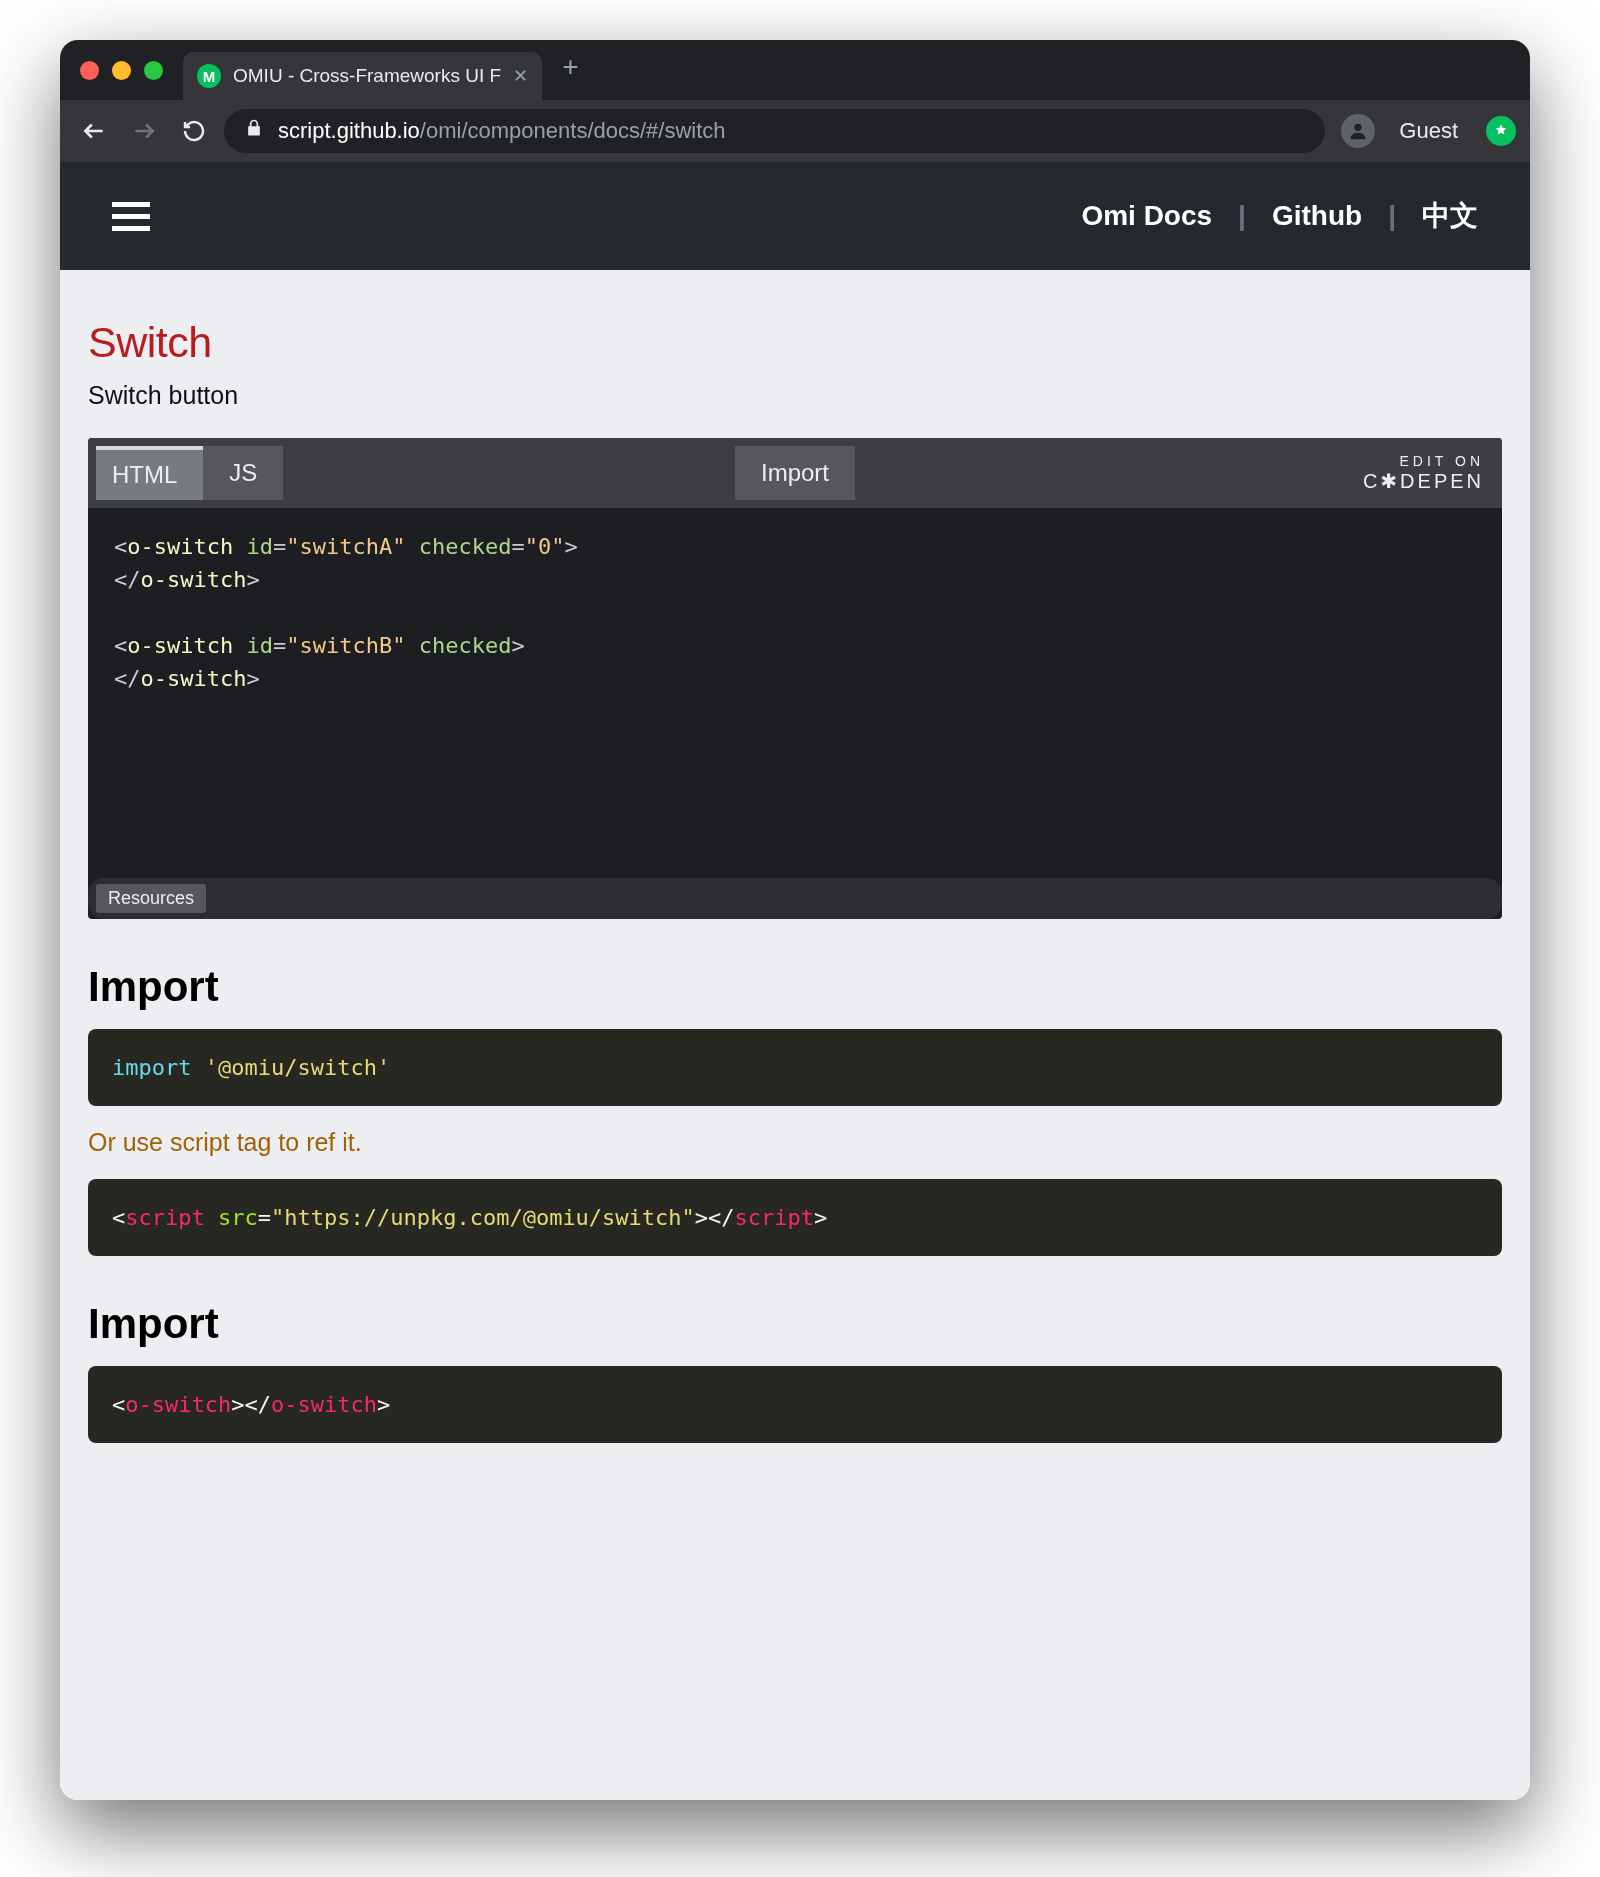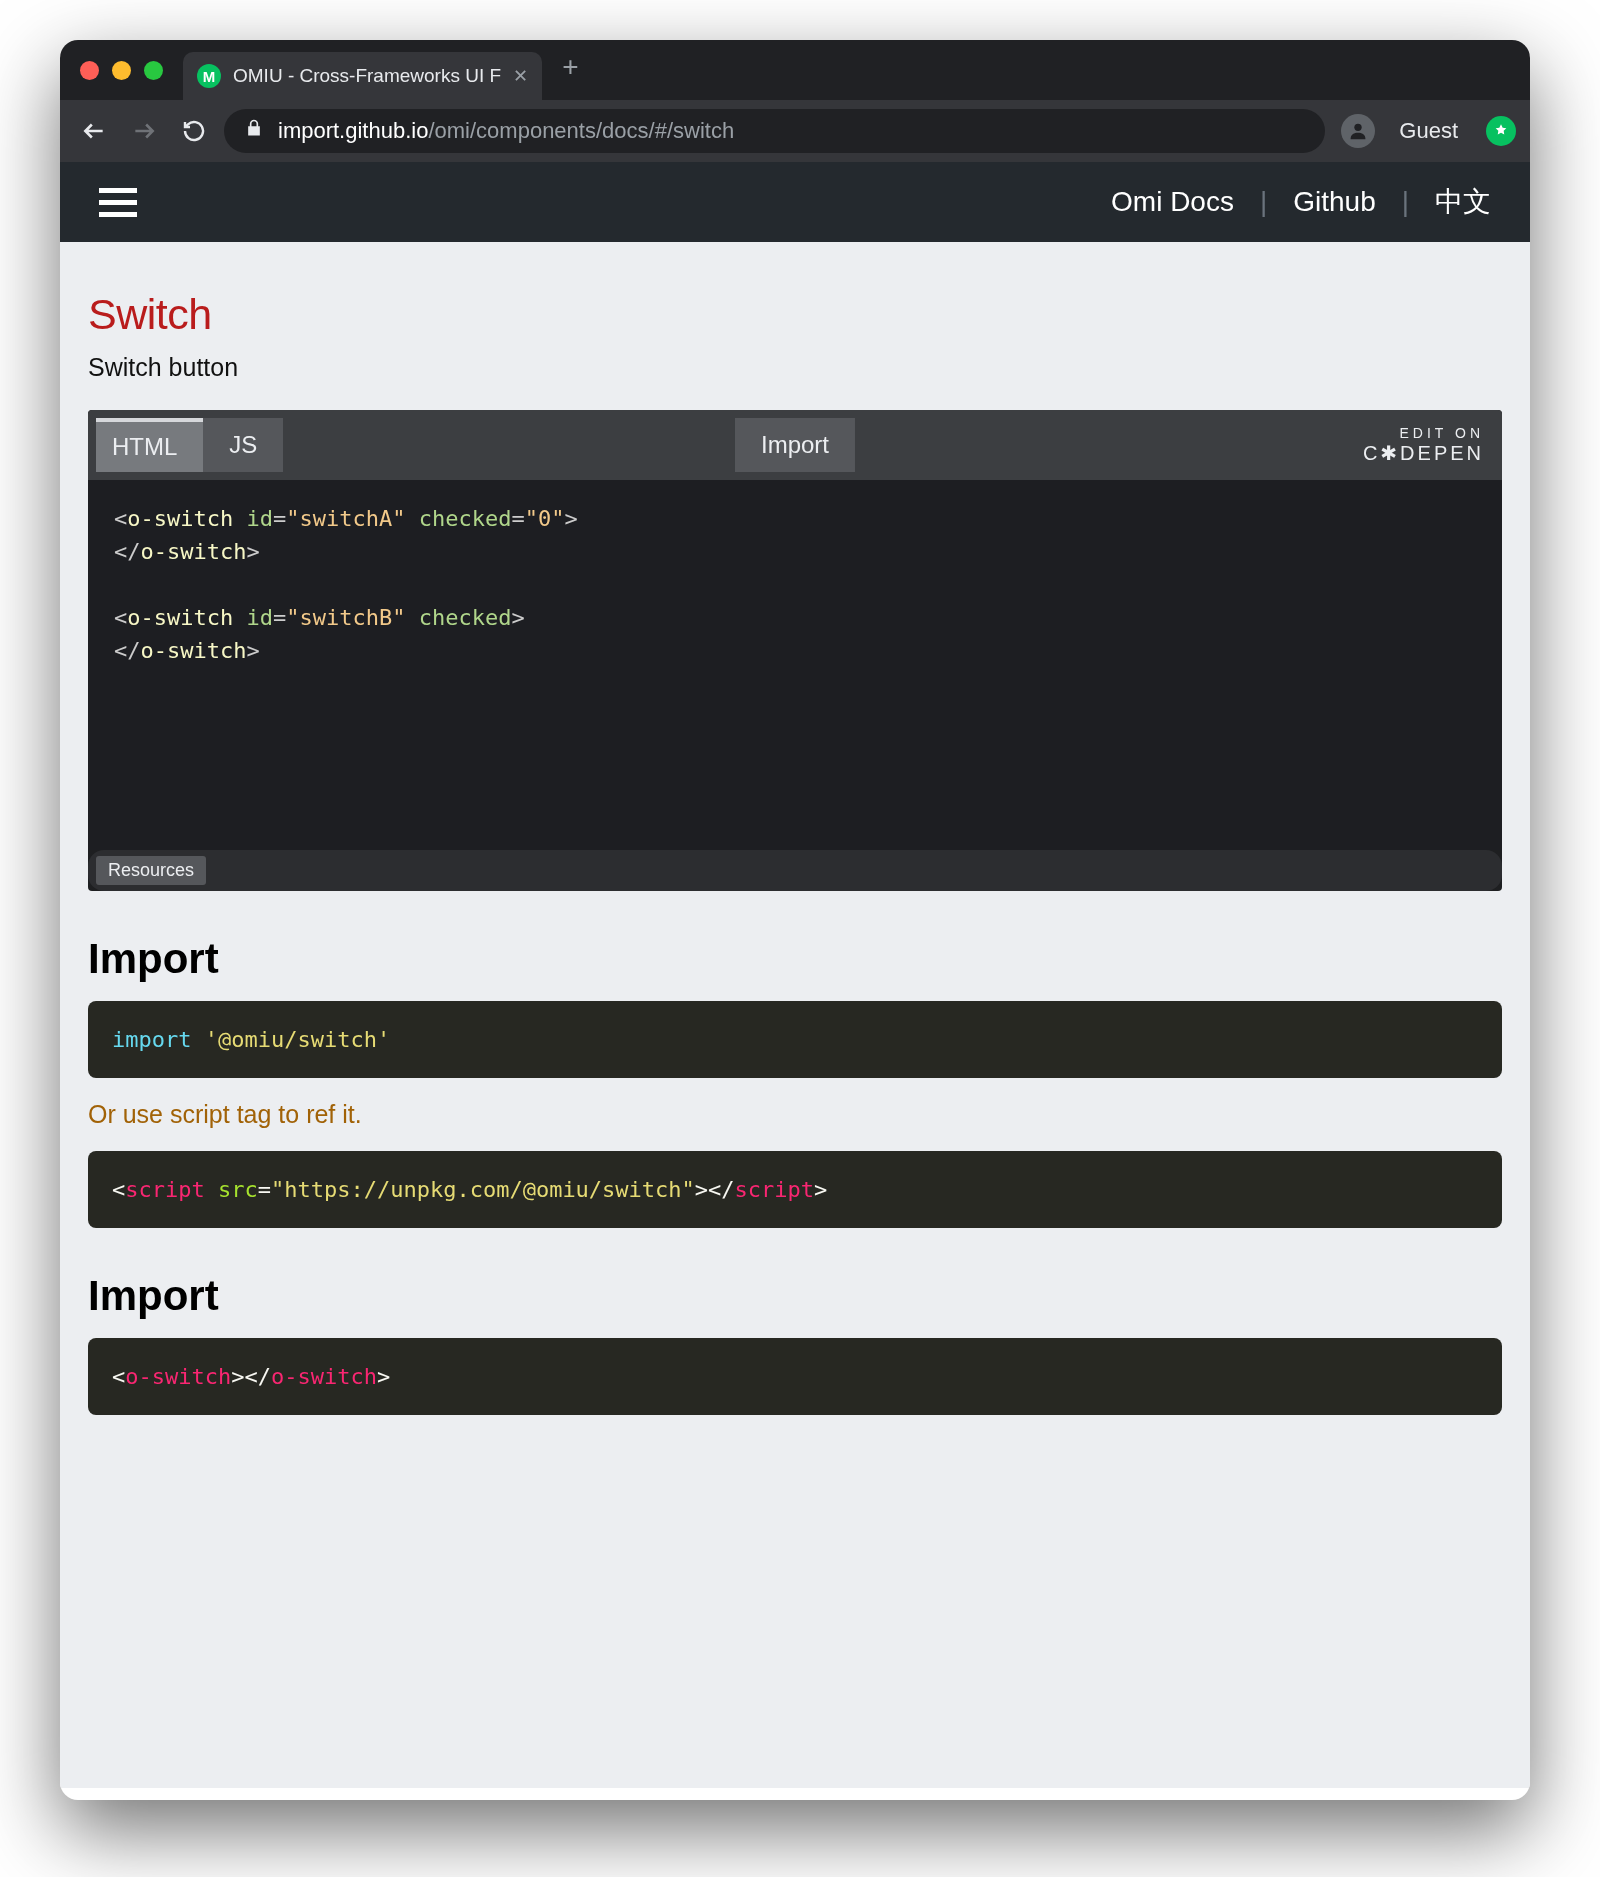--- a/index.html
+++ b/index.html
@@ -115,27 +115,28 @@
   }
   .ext-badge {
     width: 30px; height:30px; border-radius:50%;
     background:#07c160;
     display:flex; align-items:center; justify-content:center;
     margin-left:12px;
   }
 
   
   .app-header {
-    height: 80px;
+    height: 108px;
     background:#24292e;
     display:flex;
     align-items:center;
     justify-content:space-between;
-    padding: 0 39px;
+    padding: 0 52px;
     color:#fff;
+    font-weight:bold;
   }
   .hamburger {
     display:flex; flex-direction:column; gap:7px;
   }
   .hamburger span {
     width: 38px; height: 5px; background:#fff; display:block;
   }
   .header-links {
     display:flex; align-items:center; gap:26px;
     font-size: 28px;
@@ -293,21 +294,21 @@
           <path d="M3 3v5h5"></path>
         </svg>
     </div>
     <div class="omnibox">
       <span class="lock">
         <svg width="20" height="20" viewBox="0 0 24 24" fill="#e8eaed">
             <path d="M17 10V7a5 5 0 0 0-10 0v3H5v11h14V10h-2zm-8-3a3 3 0 1 1 6 0v3H9V7z"></path>
           </svg>
       </span>
       <span>
-        <span class="url-host">import.github.io</span><span class="url-path">/omi/components/docs/#/switch</span>
+        <span class="url-host">script.github.io</span><span class="url-path">/omi/components/docs/#/switch</span>
       </span>
     </div>
     <div class="guest-pill">
       <span class="guest-avatar">
         <svg width="22" height="22" viewBox="0 0 24 24" fill="#202124">
             <circle cx="12" cy="8" r="4"></circle>
             <path d="M4 20c0-4 4-6 8-6s8 2 8 6v1H4v-1z"></path>
           </svg>
       </span>
       <span>Guest</span>

